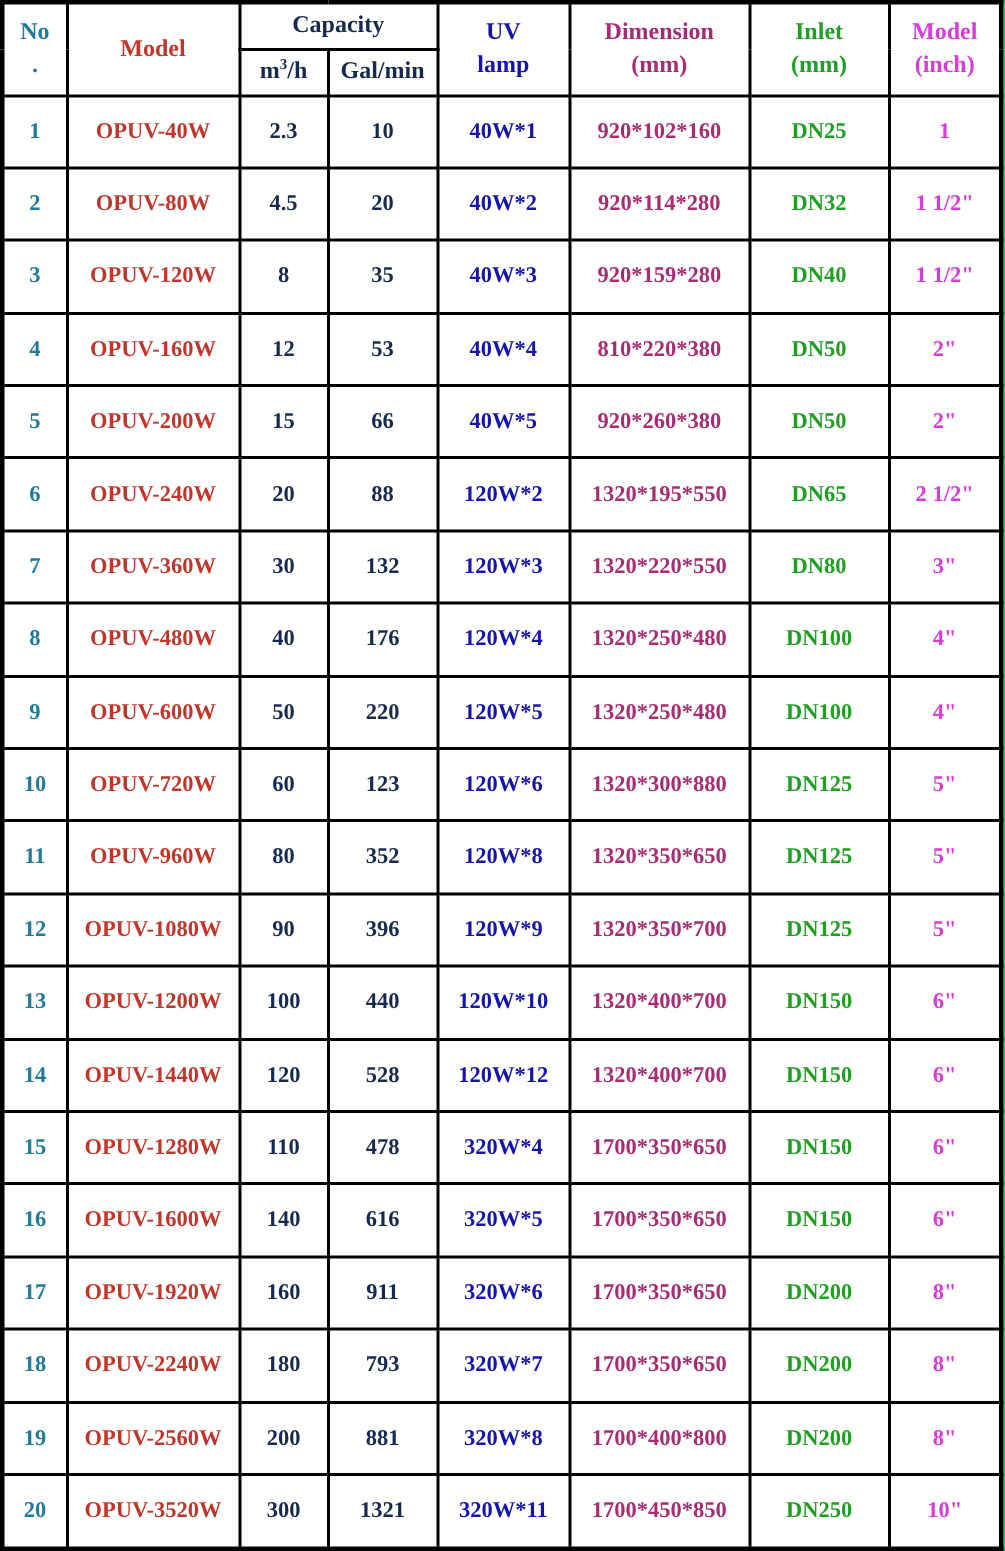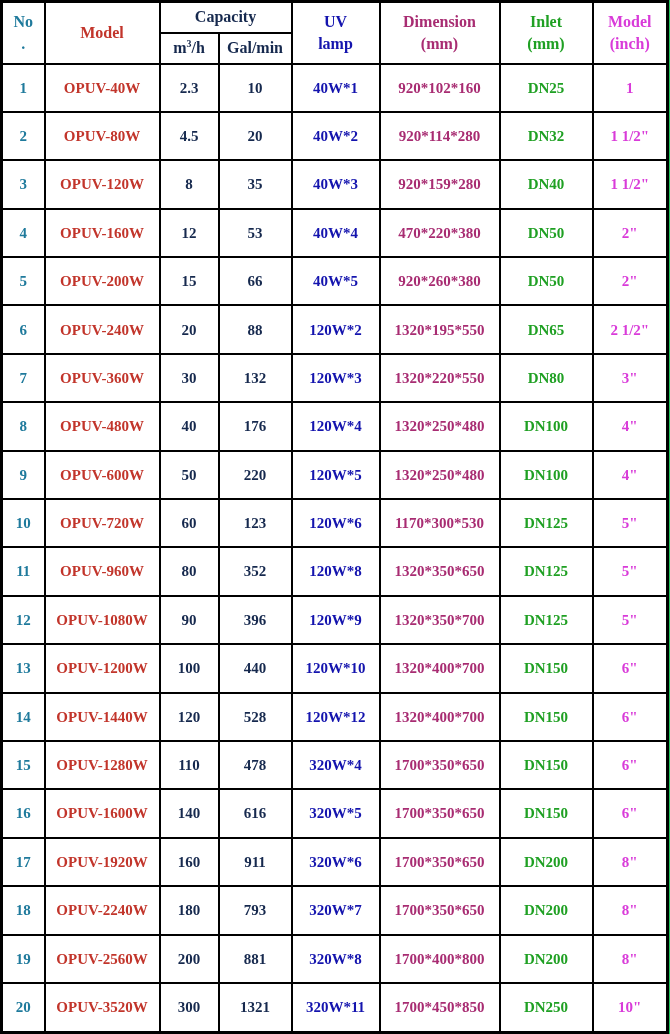--- a/index.html
+++ b/index.html
@@ -105,21 +105,21 @@
     <td class="c-dim">920*159*280</td>
     <td class="c-inlet">DN40</td>
     <td class="c-outlet">1 1/2"</td>
   </tr>
         <tr>
     <td class="c-no">4</td>
     <td class="c-model">OPUV-160W</td>
     <td class="c-cap">12</td>
     <td class="c-cap">53</td>
     <td class="c-uv">40W*4</td>
-    <td class="c-dim">470*220*380</td>
+    <td class="c-dim">810*220*380</td>
     <td class="c-inlet">DN50</td>
     <td class="c-outlet">2"</td>
   </tr>
         <tr>
     <td class="c-no">5</td>
     <td class="c-model">OPUV-200W</td>
     <td class="c-cap">15</td>
     <td class="c-cap">66</td>
     <td class="c-uv">40W*5</td>
     <td class="c-dim">920*260*380</td>
@@ -165,21 +165,21 @@
     <td class="c-dim">1320*250*480</td>
     <td class="c-inlet">DN100</td>
     <td class="c-outlet">4"</td>
   </tr>
         <tr>
     <td class="c-no">10</td>
     <td class="c-model">OPUV-720W</td>
     <td class="c-cap">60</td>
     <td class="c-cap">123</td>
     <td class="c-uv">120W*6</td>
-    <td class="c-dim">1170*300*530</td>
+    <td class="c-dim">1320*300*880</td>
     <td class="c-inlet">DN125</td>
     <td class="c-outlet">5"</td>
   </tr>
         <tr>
     <td class="c-no">11</td>
     <td class="c-model">OPUV-960W</td>
     <td class="c-cap">80</td>
     <td class="c-cap">352</td>
     <td class="c-uv">120W*8</td>
     <td class="c-dim">1320*350*650</td>

